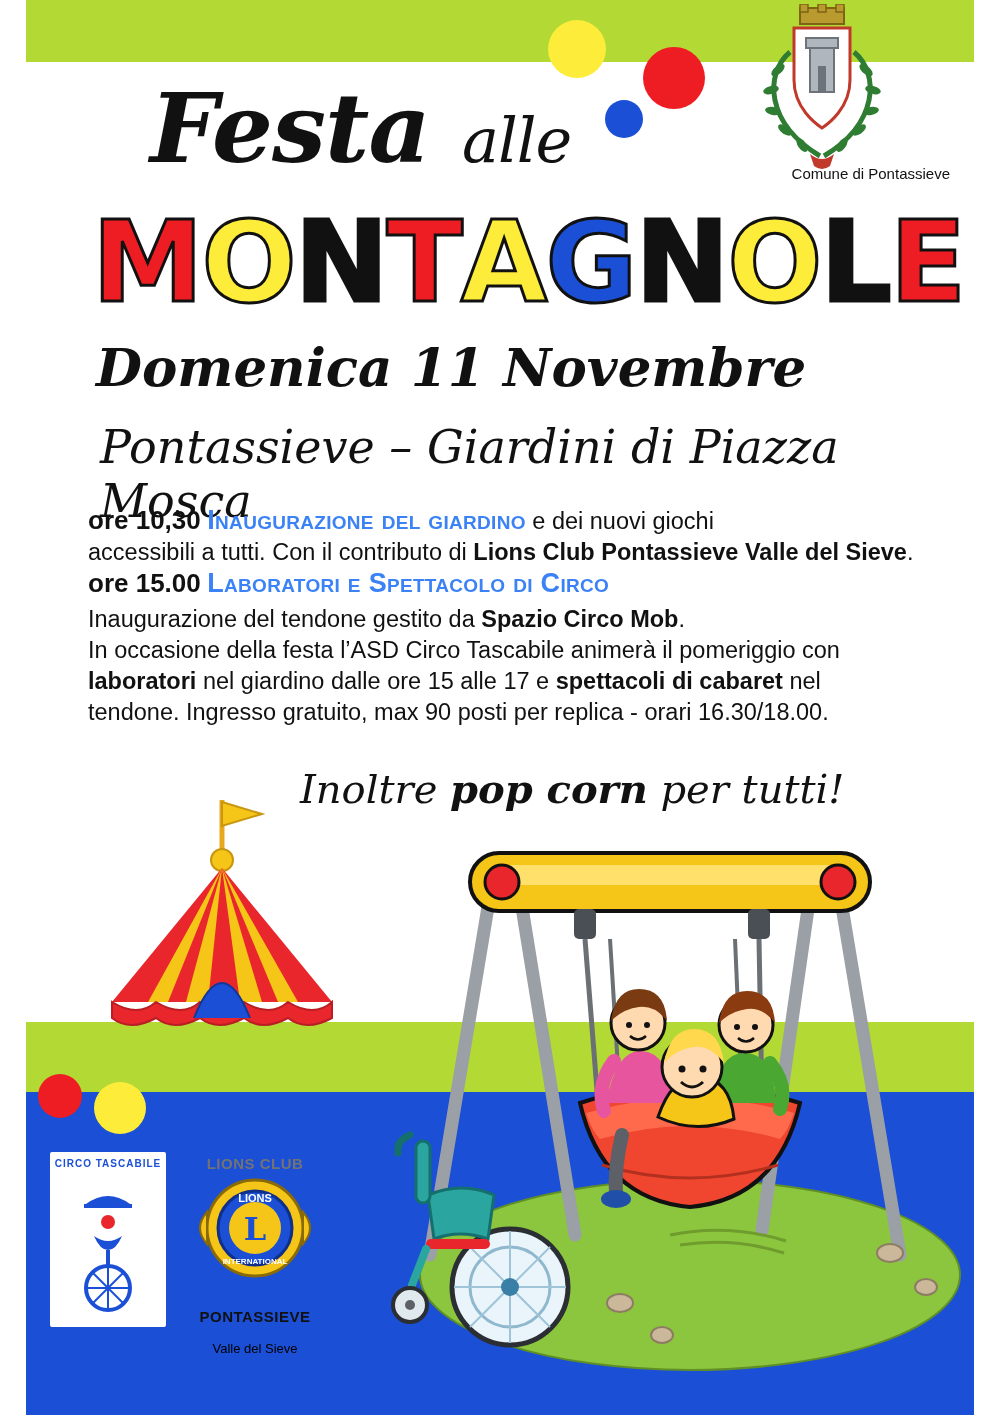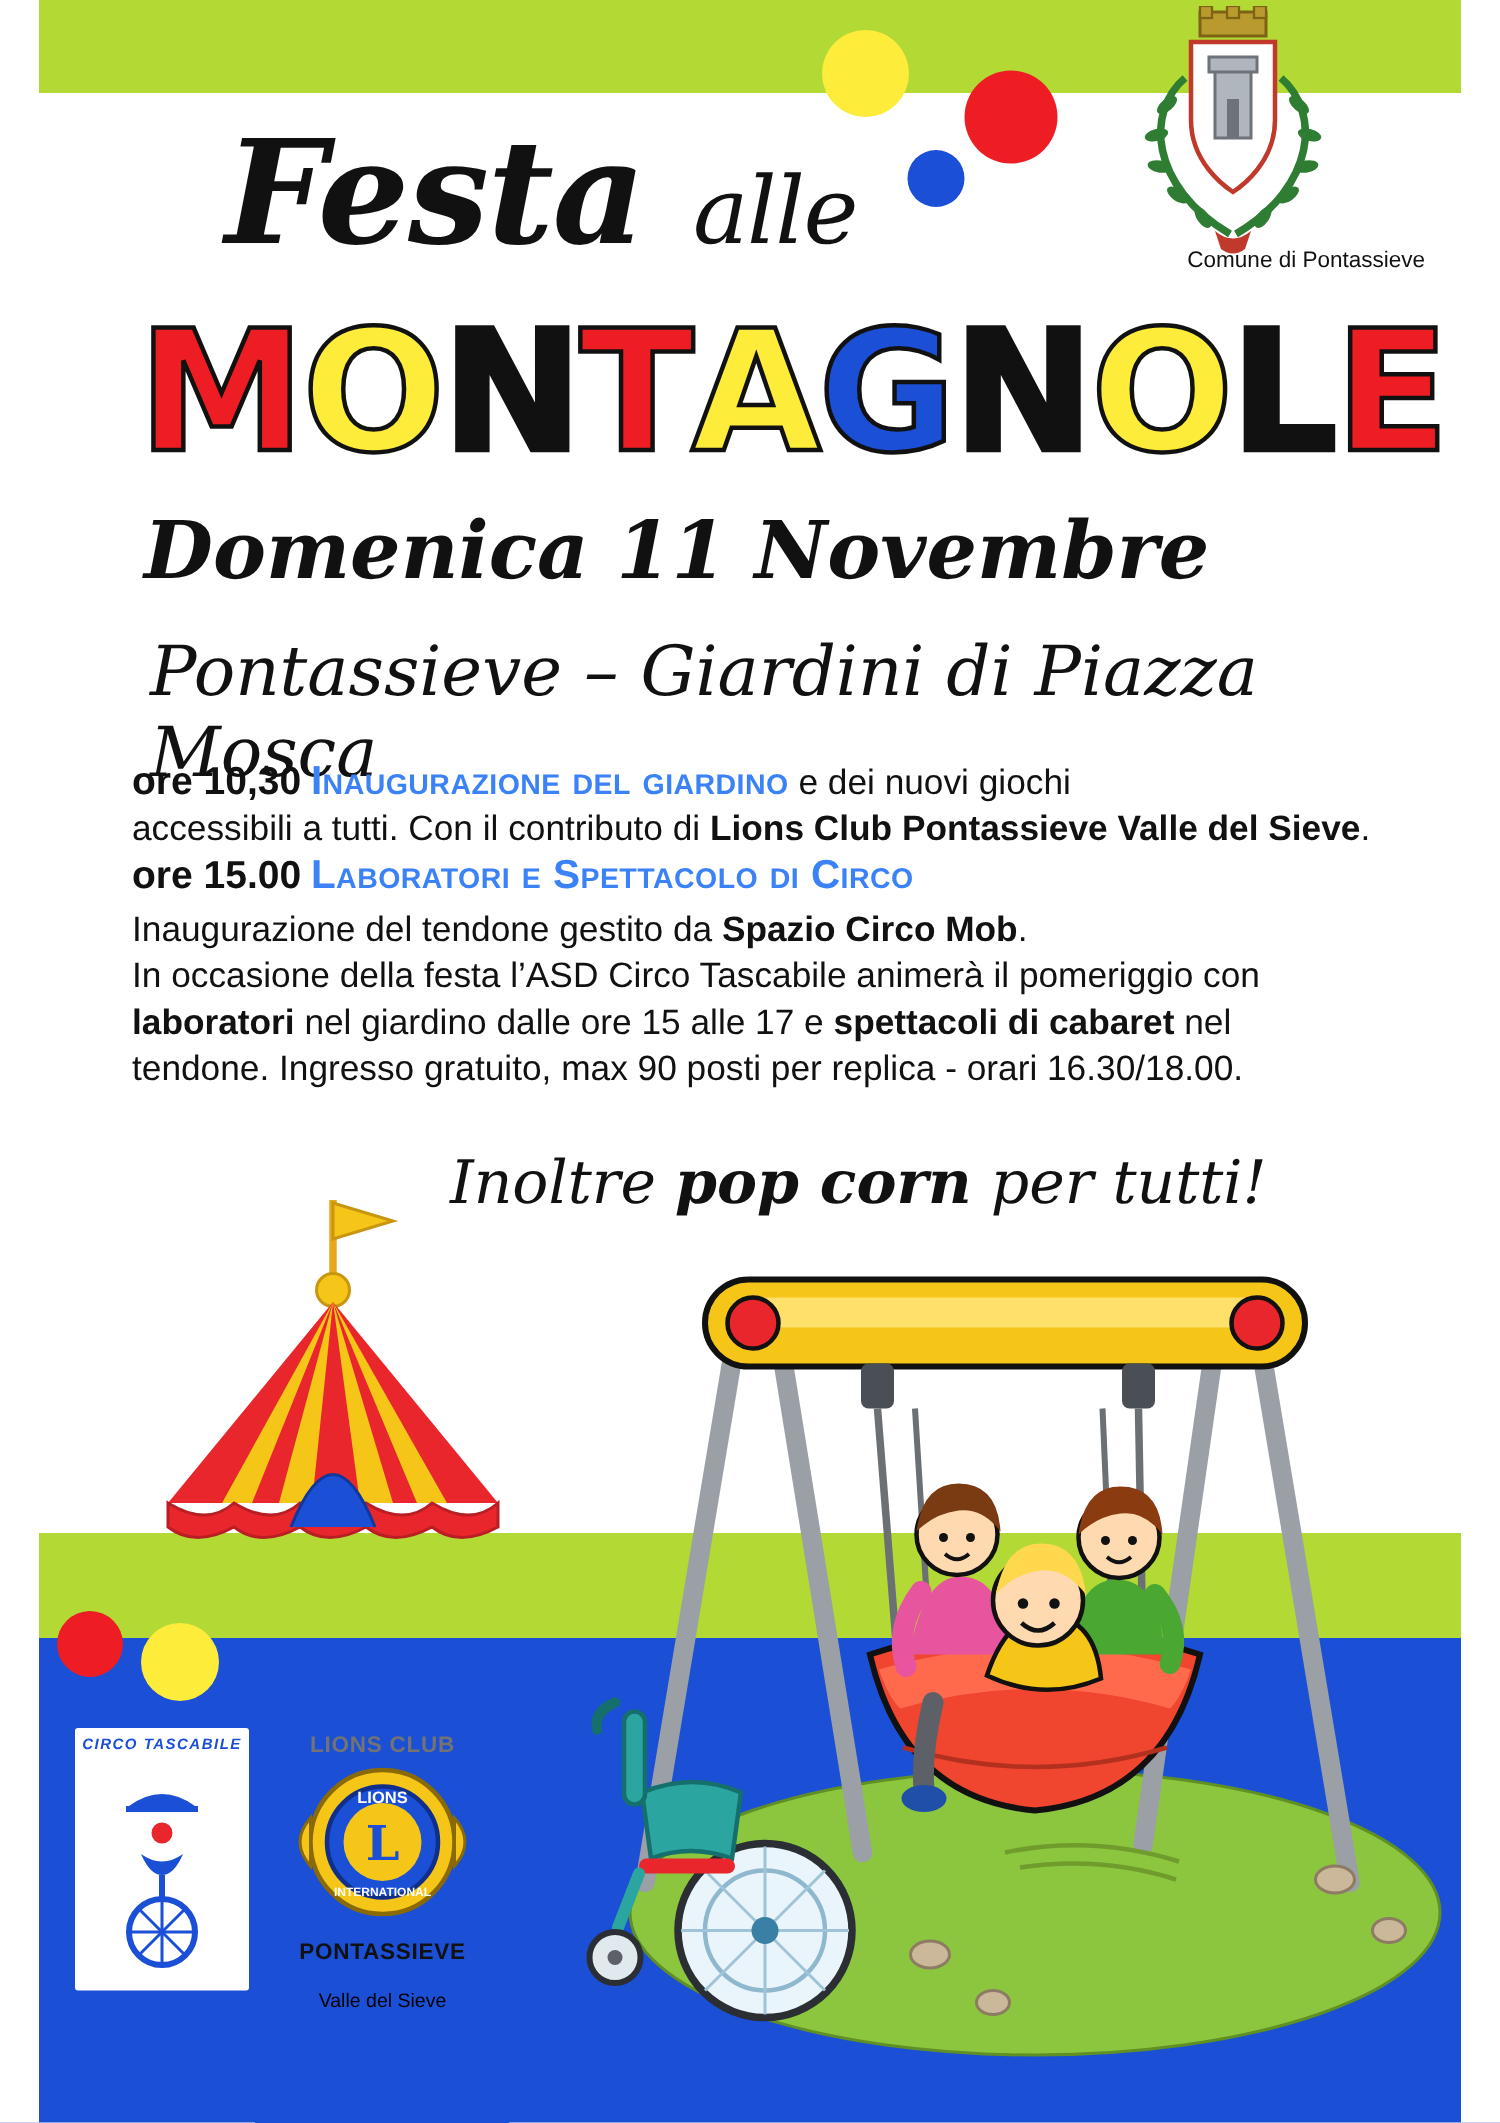--- a/index.html
+++ b/index.html
@@ -89,29 +89,29 @@
 
   
   .tent{position:absolute;left:90px;top:790px;width:270px;height:260px;}
 
   
   .swing{position:absolute;left:370px;top:835px;width:600px;height:545px;}
 
   
   .logo-circo{
     position:absolute;left:48px;top:1150px;width:116px;height:175px;
-    background:#fff;border:2px solid #1a4fd6;border-radius:4px;font-style:italic;
+    background:#fff;border:2px solid #1a4fd6;border-radius:4px;
   }
   .logo-circo .ct-text{
     position:absolute;left:0;top:6px;width:116px;text-align:center;
     font-size:10px;font-weight:bold;color:#1a4fd6;letter-spacing:1px;
   }
   .logo-lions{position:absolute;left:185px;top:1155px;width:140px;height:180px;text-align:center;}
   .lions-title{font-size:15px;font-weight:bold;color:#737373;letter-spacing:.5px;}
-  .lions-sub{font-size:15px;font-weight:bold;color:#111;letter-spacing:.5px;margin-top:4px;}
+  .lions-sub{font-size:15px;font-weight:bold;color:#111;letter-spacing:.5px;margin-top:20px;}
   .lions-sub2{font-size:13px;color:#000000;margin-top:16px;}
 </style>
 </head>
 <body>
 
 <div class="poster">
 
   <div class="band-green-top"></div>
   <div class="band-green-mid"></div>
   <div class="band-blue"></div>

